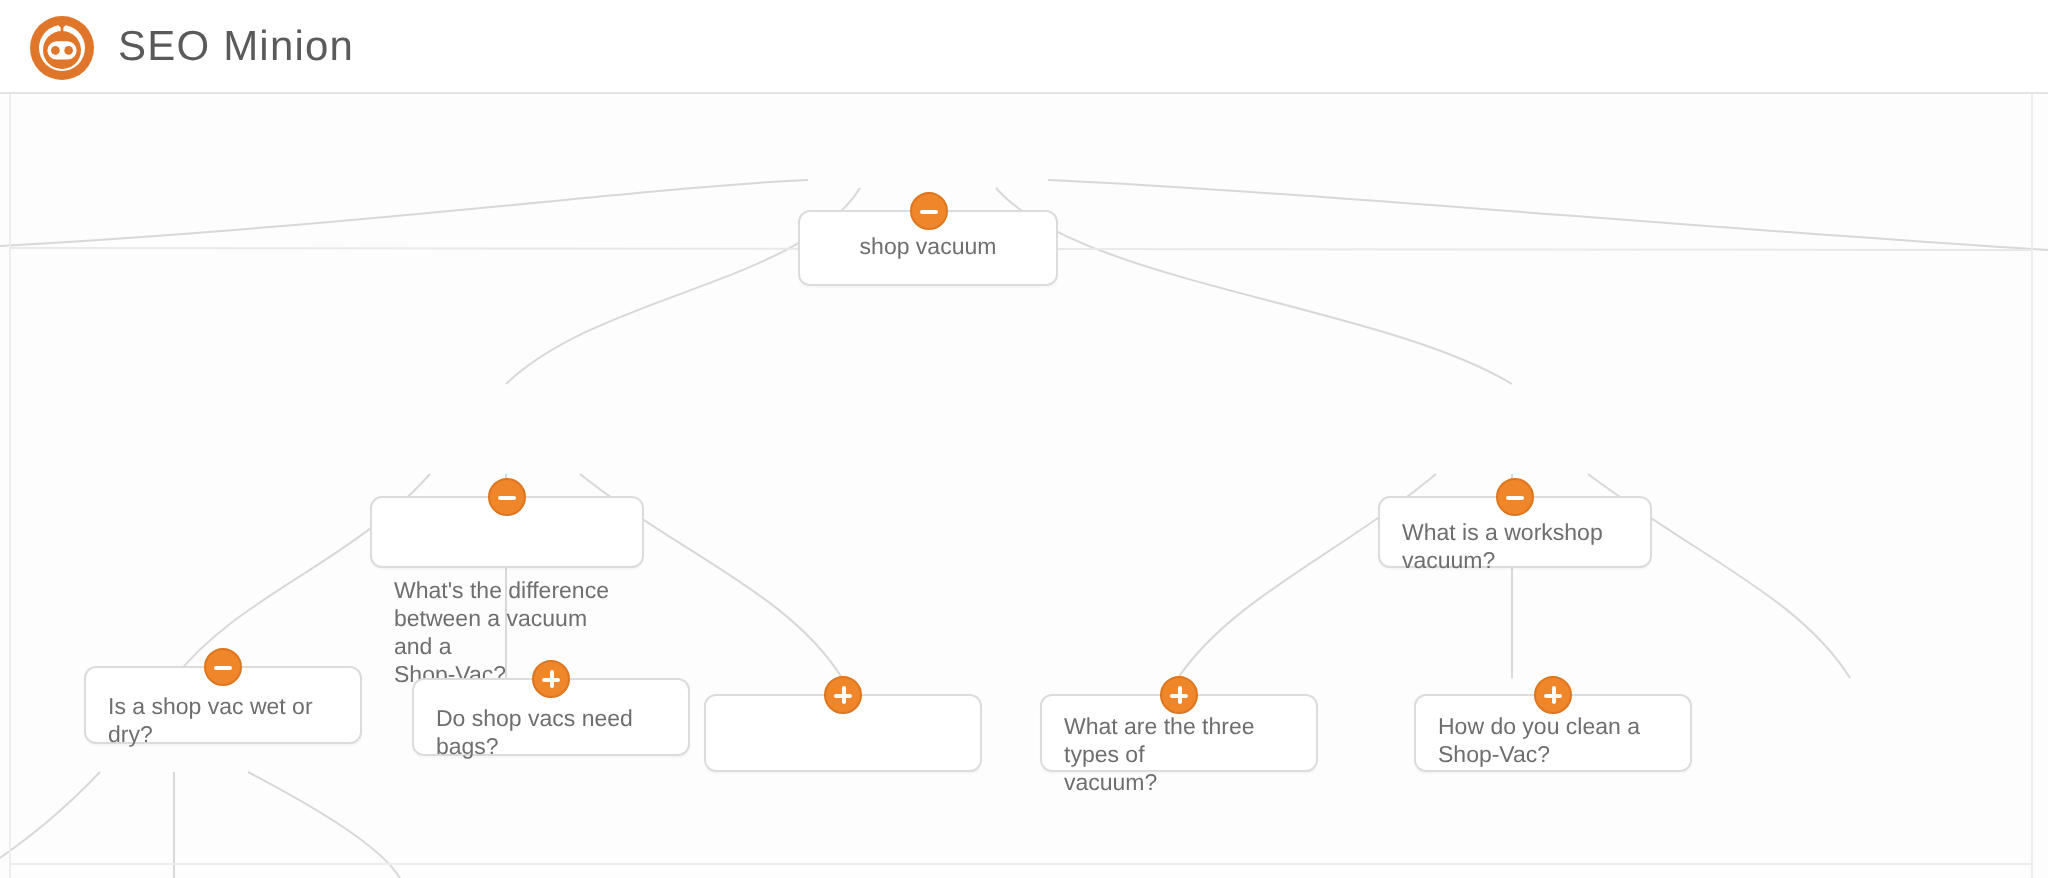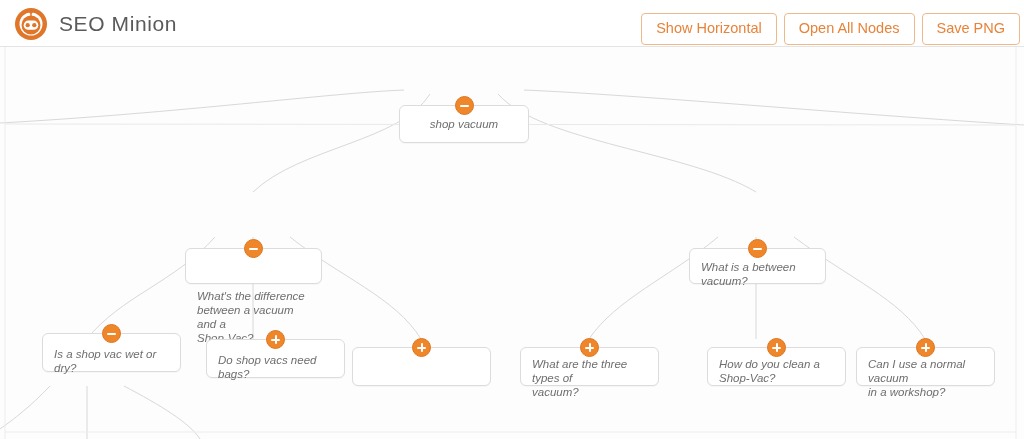--- a/index.html
+++ b/index.html
@@ -83,21 +83,20 @@
     width: 1024px;
     height: 392px;
     z-index: 1;
   }
   #nodes {
     position: absolute;
     left: 0; top: 0;
     width: 962px;
     height: 392px;
     z-index: 2;
-    font-style: italic;
   }
 
   .node {
     position: absolute;
     box-sizing: border-box;
     background: #ffffff;
     border: 1px solid #dcdcdc;
     border-radius: 6px;
     box-shadow: 0 1px 1px rgba(0,0,0,0.03);
   }
@@ -176,25 +175,20 @@
         <circle cx="17" cy="18" r="9.5" fill="#e0762a"></circle>
         <rect x="16.3" y="5.2" width="1.4" height="4" fill="#e0762a"></rect>
         <circle cx="17" cy="5" r="1.7" fill="#e0762a"></circle>
         <rect x="9.7" y="13.6" width="14.6" height="9.2" rx="4.6" fill="#ffffff"></rect>
         <circle cx="13.7" cy="18.2" r="2.15" fill="#e0762a"></circle>
         <circle cx="20.3" cy="18.2" r="2.15" fill="#e0762a"></circle>
       </svg>
       <div id="brand-name">SEO Minion</div>
     </div>
 
-    <div id="toolbar">
-      <button class="tool-btn">Show Horizontal</button>
-      <button class="tool-btn">Open All Nodes</button>
-      <button class="tool-btn">Save PNG</button>
-    </div>
 
   </div>
 
   <div id="canvas">
 
     <svg id="edges" viewBox="0 0 1024 392">
       <g fill="none" stroke="#d8d8d8" stroke-width="1">
 
         <path d="M 404 43 C 330 46 180 66 0 76"></path>
         <path d="M 524 43 C 640 48 860 68 1024 78"></path>
@@ -230,21 +224,21 @@
 
       <div class="node mid overflow" style="left:185px; top:201px; width:137px; height:36px;">
         <span class="toggle"></span>
         <div class="node-label">What's the difference
 between a vacuum and a
 Shop-Vac?</div>
       </div>
 
       <div class="node mid" style="left:689px; top:201px; width:137px; height:36px;">
         <span class="toggle"></span>
-        <div class="node-label">What is a between
+        <div class="node-label">What is a workshop
 vacuum?</div>
       </div>
 
       <div class="node" style="left:18px; top:286px; width:139px; height:39px;margin-left:24px;">
         <span class="toggle"></span>
         <div class="node-label" style="top:13px;">Is a shop vac wet or dry?</div>
       </div>
 
       <div class="node" style="left:185px; top:292px; width:139px; height:39px;margin-left:21px;">
         <span class="toggle plus"></span>
@@ -260,21 +254,16 @@
         <div class="node-label">What are the three types of
 vacuum?</div>
       </div>
 
       <div class="node" style="left:688px; top:300px; width:139px; height:39px;margin-left:19px;">
         <span class="toggle plus"></span>
         <div class="node-label">How do you clean a
 Shop-Vac?</div>
       </div>
 
-      <div class="node" style="left:856px; top:300px; width:139px; height:39px;">
-        <span class="toggle plus"></span>
-        <div class="node-label">Can I use a normal vacuum
-in a workshop?</div>
-      </div>
 
     </div>
   </div>
 </div>
 
 </body></html>

